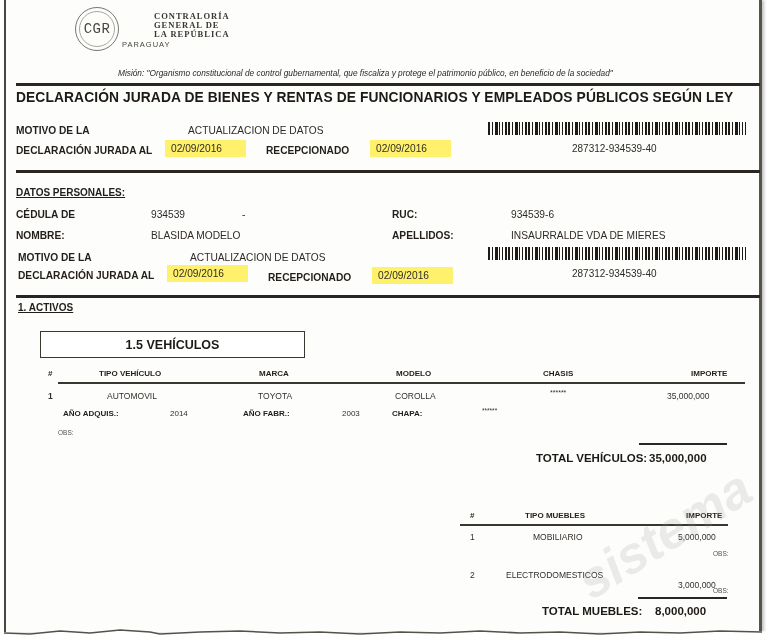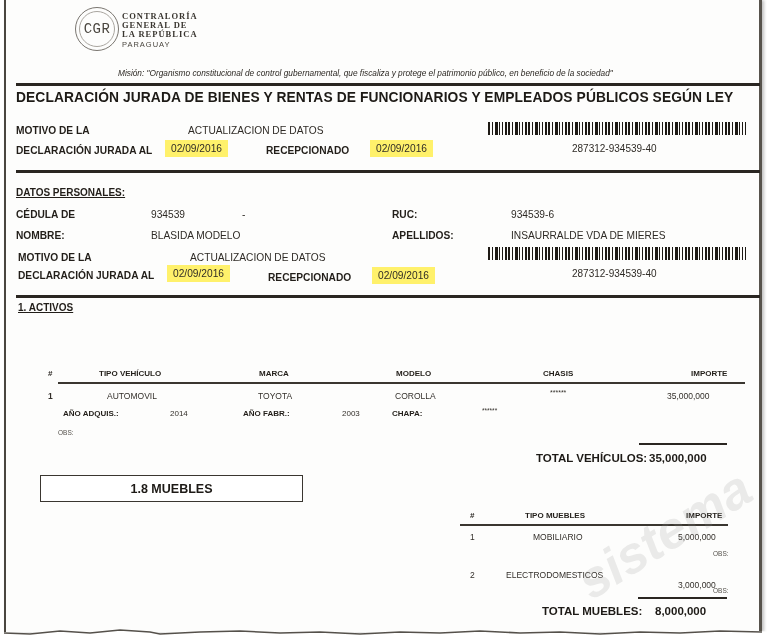--- a/index.html
+++ b/index.html
@@ -23,34 +23,34 @@
   .logo-seal {
     position: absolute; left: 69px; top: 7px; width: 44px; height: 44px;
     border-radius: 50%; border: 1.5px solid #7a7670;
     display: flex; align-items: center; justify-content: center;
   }
   .logo-seal::before {
     content: ""; position: absolute; left: 3px; top: 3px; right: 3px; bottom: 3px;
     border-radius: 50%; border: 1px solid #a9a59f;
   }
   .logo-seal .cgr { font-family: Liberation Mono, monospace; font-size: 14px; color: #4a463f; letter-spacing: 0.5px; }
-  .logo-name { font-family: "Liberation Serif", serif; font-size: 8.5px; line-height: 9px; letter-spacing: 1px; color: #3a3630; font-weight: bold; }
+  .logo-name { font-family: "Liberation Serif", serif; font-size: 8.5px; line-height: 9px; letter-spacing: 1px; color: #3a3630; font-weight: bold; margin-left: 32px; }
   .logo-country { font-size: 7.5px; letter-spacing: 1px; color: #4a463f; }
 
   .mision { font-style: italic; font-size: 8.3px; color: #2c2823; }
 
   .rule-thick { position: absolute; height: 3px; background: #2a2621; }
   .rule-thin { position: absolute; height: 1.5px; background: #3a3630; }
 
   .title { font-size: 13.8px; font-weight: bold; color: #1d1a16; letter-spacing: 0.1px; }
 
   .lbl { font-size: 10.2px; font-weight: bold; color: #221e19; }
   .val { font-size: 10.2px; color: #2f2b26; }
   .hl {
-    position: absolute; background: #fff16b; padding: 3px 6px 3px 6px;
+    position: absolute; background: #fff16b; padding: 3px 24px 3px 6px;
     font-size: 10.2px; color: #2f2b26;
   }
   .barcode {
     position: absolute; height: 13px;
     background: repeating-linear-gradient(90deg,
       #1e1a15 0 2px, transparent 2px 4px, #1e1a15 4px 5px, transparent 5px 7px,
       #1e1a15 7px 10px, transparent 10px 11px, #1e1a15 11px 12px, transparent 12px 14px,
       #1e1a15 14px 15px, transparent 15px 17px, #1e1a15 17px 19px, transparent 19px 20px);
   }
   .barcode-num { font-size: 10px; color: #2f2b26; }
@@ -128,20 +128,21 @@
   <div class="hl" style="left:161px;top:265px;">02/09/2016</div>
   <div class="abs lbl" style="left:262px;top:272px;">RECEPCIONADO</div>
   <div class="hl" style="left:366px;top:267px;">02/09/2016</div>
   <div class="barcode" style="left:482px;top:247px;width:258px;"></div>
   <div class="abs barcode-num" style="left:566px;top:268px;">287312-934539-40</div>
 
   <div class="rule-thick" style="left:10px;top:295px;width:744px;"></div>
 
   <div class="abs sect" style="left:12px;top:302px;">1. ACTIVOS</div>
 
+  <div class="box-title" style="left:34px;top:331px;width:265px;height:27px;">1.5 VEHÍCULOS</div>
 
   <div class="abs th" style="left:42px;top:369px;">#</div>
   <div class="abs th" style="left:93px;top:369px;">TIPO VEHÍCULO</div>
   <div class="abs th" style="left:253px;top:369px;">MARCA</div>
   <div class="abs th" style="left:390px;top:369px;">MODELO</div>
   <div class="abs th" style="left:537px;top:369px;">CHASIS</div>
   <div class="abs th" style="left:685px;top:369px;">IMPORTE</div>
   <div class="rule-thin" style="left:52px;top:382px;width:687px;"></div>
 
   <div>
@@ -158,21 +159,20 @@
     <div class="abs sub-val" style="left:289px;top:409px;">2003</div>
     <div class="abs sub-lbl" style="left:386px;top:409px;">CHAPA:</div>
     <div class="abs sub-val" style="left:429px;top:407px;font-size:6.5px;">******</div>
     <div class="abs obs" style="left:52px;top:429px;">OBS:</div>
   </div>
 
   <div class="rule-thick" style="left:633px;top:443px;width:88px;height:2px;"></div>
   <div class="abs total-lbl" style="left:530px;top:452px;">TOTAL VEHÍCULOS:</div>
   <div class="abs total-val" style="left:643px;top:452px;">35,000,000</div>
 
-  <div class="box-title" style="left:34px;top:475px;width:263px;height:27px;">1.8 MUEBLES</div>
 
   <div class="abs th" style="left:464px;top:511px;">#</div>
   <div class="abs th" style="left:519px;top:511px;">TIPO MUEBLES</div>
   <div class="abs th" style="left:680px;top:511px;">IMPORTE</div>
   <div class="rule-thin" style="left:454px;top:524px;width:268px;"></div>
 
   <div>
     <div class="abs td" style="left:464px;top:532px;">1</div>
     <div class="abs td" style="left:527px;top:532px;">MOBILIARIO</div>
     <div class="abs td" style="left:672px;top:532px;">5,000,000</div>

